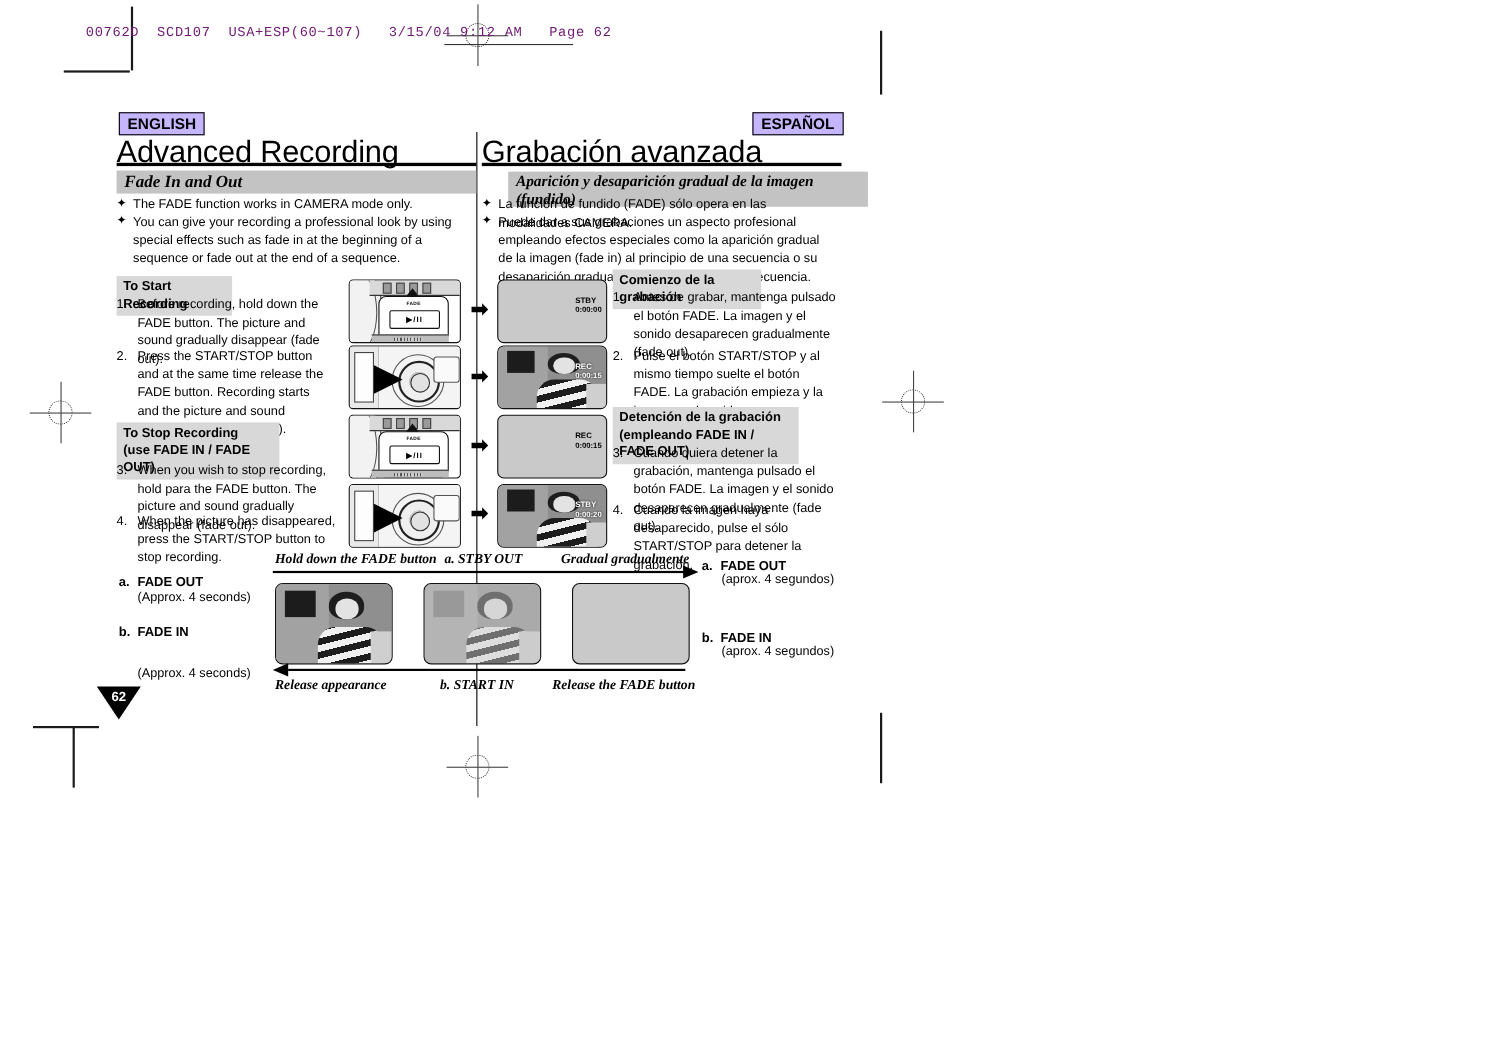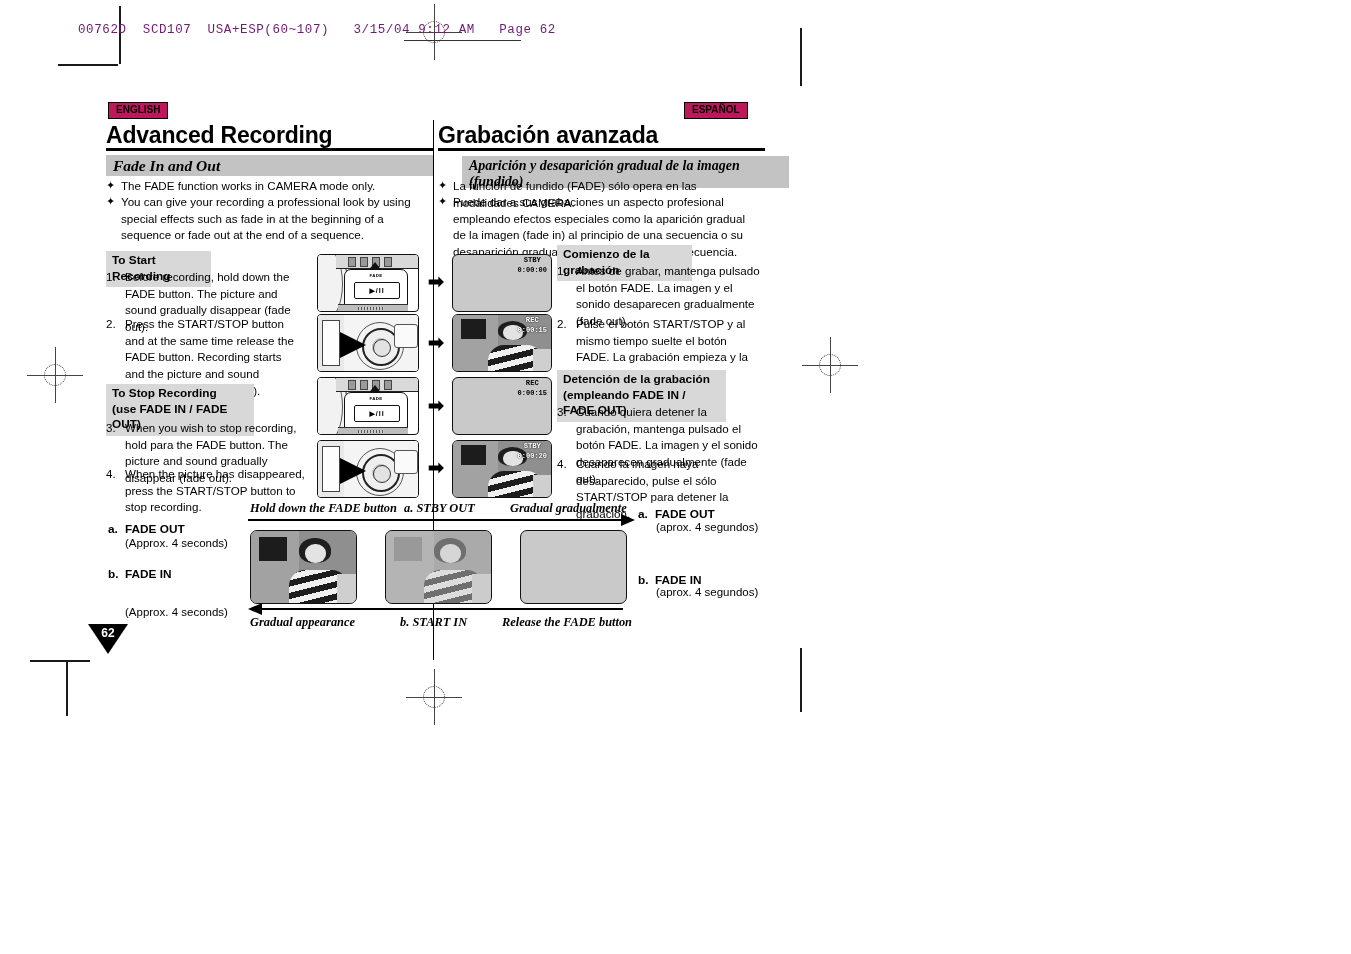--- a/index.html
+++ b/index.html
@@ -16,24 +16,24 @@
 
   .proofbar{position:absolute;font-family:"Liberation Mono", monospace;
             font-size:12.5px;letter-spacing:.6px;color:#701a75;white-space:pre;}
   .proofrule{position:absolute;height:1px;background:#333;}
 
   
   .centerline{position:absolute;left:433px;top:120px;width:1px;height:540px;background:#000;}
 
   
   .langtag{position:absolute;border:1.6px solid #000;padding:1px 7px 2px 7px;
-           font-size:10px;font-weight:bold;line-height:1.15;background:#be185d;}
-
-  
-  .pagetitle{position:absolute;font-size:23px;font-weight:bold;letter-spacing:-.2px;}
+           font-size:14px;font-weight:bold;line-height:1.15;background:#c4b5fd;}
+
+  
+  .pagetitle{position:absolute;font-size:28px;font-weight:normal;letter-spacing:-.2px;}
   .titlerule{position:absolute;height:3px;background:#000;}
 
   
   .grayhead{position:absolute;background:#c3c3c3;font-style:italic;font-weight:bold;
             font-size:15.5px;padding:2px 0 3px 7px;box-sizing:border-box;
             font-family:"Liberation Serif", serif;}
   .grayhead.sm{font-size:14px;}
 
   .subhead{position:absolute;background:#d8d8d8;font-size:11.8px;font-weight:bold;
            padding:2px 6px 3px 6px;box-sizing:border-box;line-height:1.32;}
@@ -100,23 +100,23 @@
   .camB .bigarrow{position:absolute;left:22px;top:17px;width:0;height:0;
               border-top:13px solid transparent;border-bottom:13px solid transparent;
               border-left:26px solid #000;}
 
   
   .steparrow{position:absolute;font-size:19px;font-weight:bold;line-height:1;}
 
   
   .lcdscr{position:absolute;width:98px;height:56px;border:1.6px solid #111;
           border-radius:6px;overflow:hidden;background:#c9c9c9;}
-  .lcdscr .osd{position:absolute;right:4px;top:1px;text-align:center;
+  .lcdscr .osd{position:absolute;right:4px;top:13px;text-align:left;
                font-size:7.2px;font-weight:bold;line-height:1.35;
-               font-family:Liberation Mono, monospace;}
+               font-family:Liberation Sans, sans-serif;}
   .lcdscr .osd .t{font-size:7px;}
 
   
   .photo{position:absolute;inset:0;background:#8f8f8f;}
   .photo .wall{position:absolute;left:0;top:0;width:46%;height:100%;background:#a2a2a2;}
   .photo .frame{position:absolute;left:8%;top:8%;width:26%;height:34%;background:#1c1c1c;}
   .photo .frame.sof{background:#6d6d6d;}
   .photo .head{position:absolute;left:46%;top:10%;width:30%;height:34%;
                background:#1e1e1e;border-radius:50% 50% 44% 44%;}
   .photo .face{position:absolute;left:51%;top:18%;width:20%;height:26%;
@@ -415,19 +415,19 @@
     <div class="face"></div>
     <div class="torso"></div>
     <div class="arm"></div>
   </div>
 </div>
 
 <div class="film" style="left:520px;top:530px;"></div>
 
 <div class="flowline" style="left:262px;top:608px;width:361px;"></div>
 <div class="flowhead l" style="left:248px;top:603px;"></div>
-<div class="cap" style="left:250px;top:615px;">Gradual appearance</div>
+<div class="cap" style="left:250px;top:615px;">Release appearance</div>
 <div class="cap" style="left:400px;top:615px;">b. START IN</div>
 <div class="cap" style="left:502px;top:615px;">Release the FADE button</div>
 
 <div class="pagenum" style="left:88px;top:624px;transform:rotate(180deg);">
   <span style="transform:rotate(180deg);display:block;">62</span>
 </div>
 
 </body></html>

